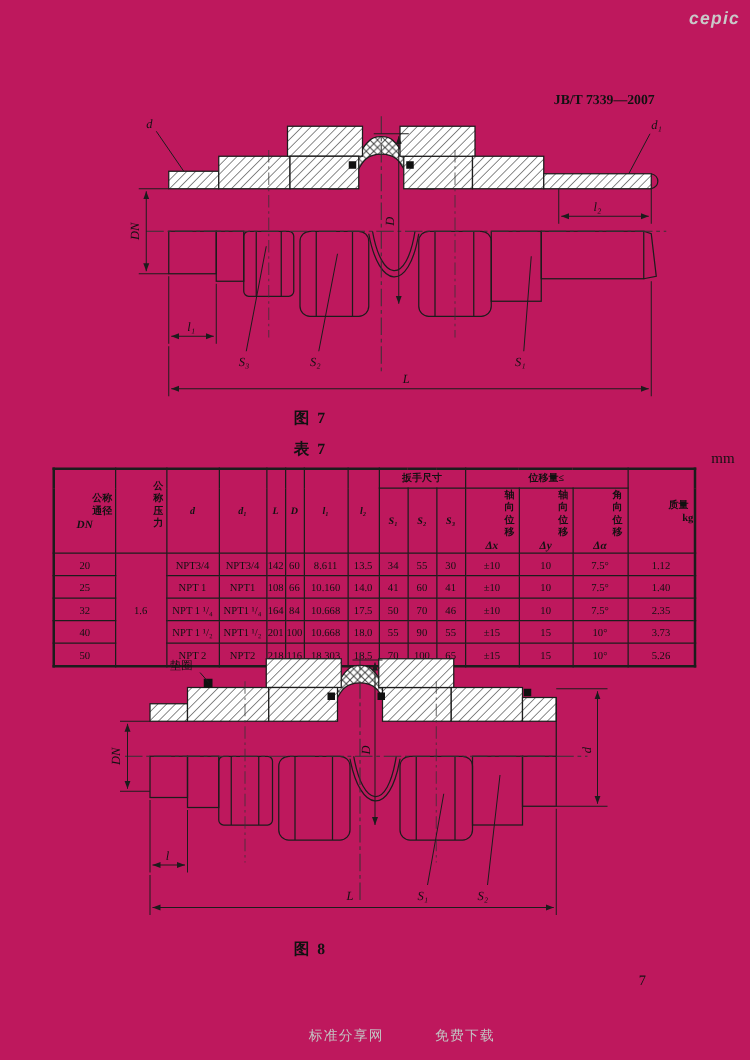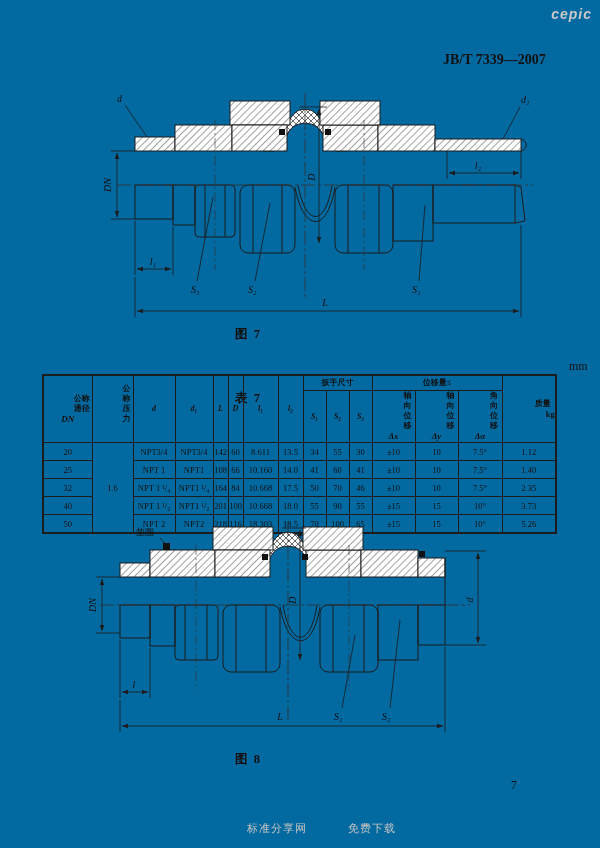--- a/index.html
+++ b/index.html
@@ -1,24 +1,24 @@
 <!DOCTYPE html>
 <html><head>
 <meta charset="utf-8">
 <style>
   html,body{margin:0;padding:0;background:#888;}
-  .page{position:relative;width:600px;height:848px;background:#0369a1;
+  .page{position:relative;width:600px;height:848px;background:#be185d;
         font-family:"Liberation Serif",serif;color:#111;overflow:hidden;}
   .abs{position:absolute;}
   .watermark{top:6px;right:8px;font-size:14px;font-style:italic;font-weight:bold;
              color:#c9c9c9;letter-spacing:1px;font-family:"Liberation Sans",sans-serif;}
-  .docnum{top:52px;left:443px;font-size:14px;font-weight:bold;}
+  .docnum{top:74px;left:443px;font-size:11px;font-weight:bold;}
   .caption{font-size:12.5px;font-weight:bold;white-space:pre;text-align:left;width:90px;}
   .cap7{top:326px;left:235px;}
-  .capT7{top:351px;left:235px;margin-top:39px;}
+  .capT7{top:351px;left:235px;}
   .cap8{top:751px;left:235px;}
   .unit{top:359px;left:569px;font-size:12px;}
   .pagenum{top:779px;left:511px;font-size:11.5px;}
   .footer{top:821px;font-size:11px;color:#c3c3c3;letter-spacing:1px;}
   .fl{left:215px;margin-left:32px;} .fr{left:348px;}
 
   table.t7{border-collapse:collapse;table-layout:fixed;width:515px;
            font-family:"Liberation Serif",serif;}
   table.t7 th,table.t7 td{border:1px solid #1c1c1c;padding:0;text-align:center;
            vertical-align:middle;overflow:hidden;}

